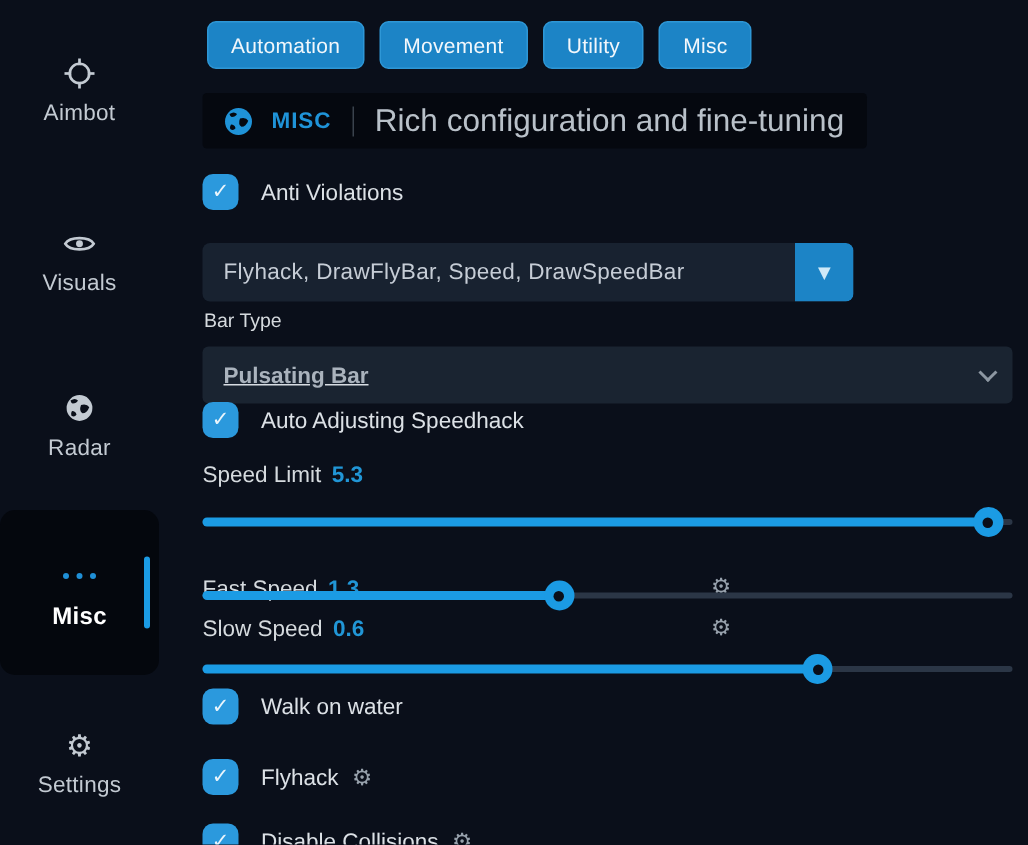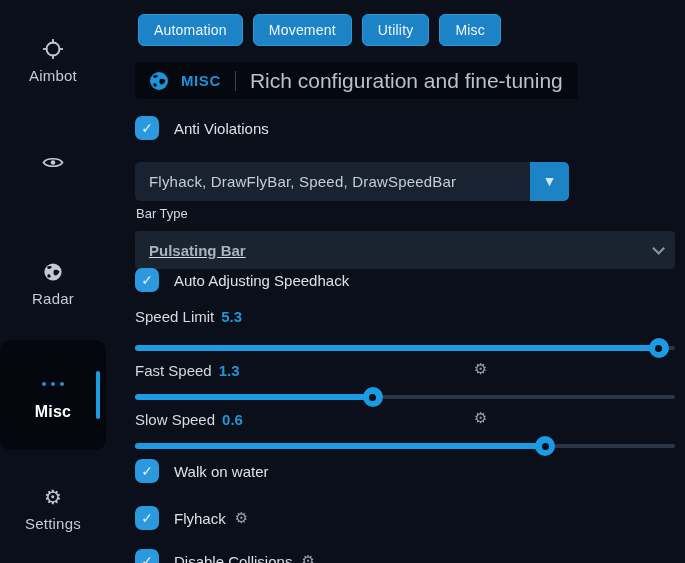--- a/index.html
+++ b/index.html
@@ -100,20 +100,21 @@
     <div class="side-label">Aimbot</div>
   </div>
 
   <div class="side-item" style="top:151px">
     <div class="side-icon">
       <svg width="22" height="15" viewBox="0 0 22 15" fill="none">
         <path d="M1.5 7.5 C4.5 2.5, 17.5 2.5, 20.5 7.5 C17.5 12.5, 4.5 12.5, 1.5 7.5 Z" stroke="#c3cad2" stroke-width="1.7"></path>
         <circle cx="11" cy="7.5" r="2.3" fill="#c3cad2"></circle>
       </svg>
     </div>
+    <div class="side-label">Visuals</div>
   </div>
 
   <div class="side-item" style="top:261px">
     <div class="side-icon">
       <svg width="20" height="20" viewBox="0 0 20 20">
         <circle cx="10" cy="10" r="8.6" fill="#c3cad2"></circle>
         <path d="M4 5 q3 -2 5 0 q-1 2 -3.5 2 Q4.5 7 4 5 Z" fill="#0a0f1a"></path>
         <path d="M11 8 q4 -1 5.5 1.5 q-1.5 4 -4.5 4 q-2.5 -1.5 -1 -5.5 Z" fill="#0a0f1a"></path>
         <path d="M5 12 q2.5 0 3 2.5 q-1.5 2 -3.5 0.5 Q4 13.5 5 12 Z" fill="#0a0f1a"></path>
       </svg>
@@ -194,21 +195,21 @@
     <span class="slider-value">5.3</span>
   </div>
   <div class="slider" style="top:338px">
     <div class="track"></div>
     <div class="fill" style="width: 97%;"></div>
     <div class="thumb" style="left: calc(97% - 10px);">
         <div class="thumb-hole"></div>
       </div>
   </div>
 
-  <div class="slider-label-row" style="top:362px">
+  <div class="slider-label-row" style="top:384px">
     <span>Fast Speed</span>
     <span class="slider-value">1.3</span>
     <span class="slider-gear">⚙</span>
   </div>
   <div class="slider" style="top:387px">
     <div class="track"></div>
     <div class="fill" style="width: 44%;"></div>
     <div class="thumb" style="left: calc(44% - 10px);">
         <div class="thumb-hole"></div>
       </div>

